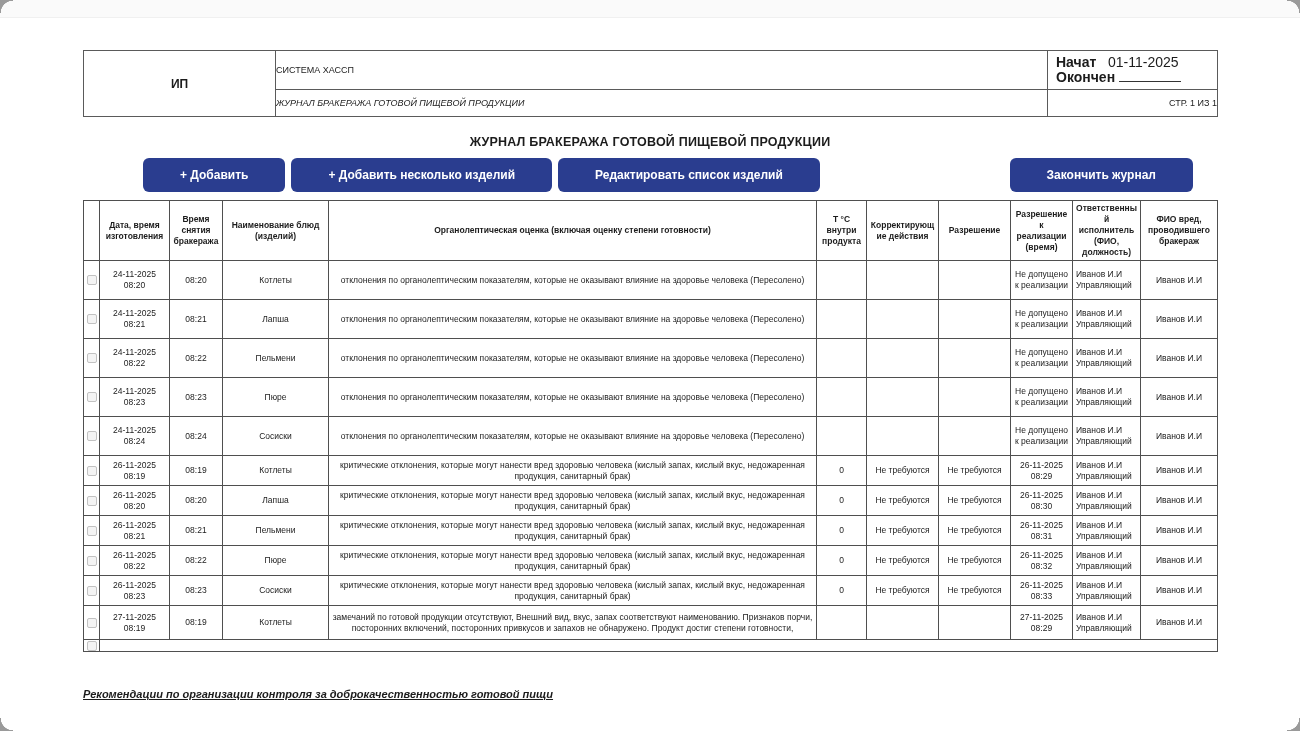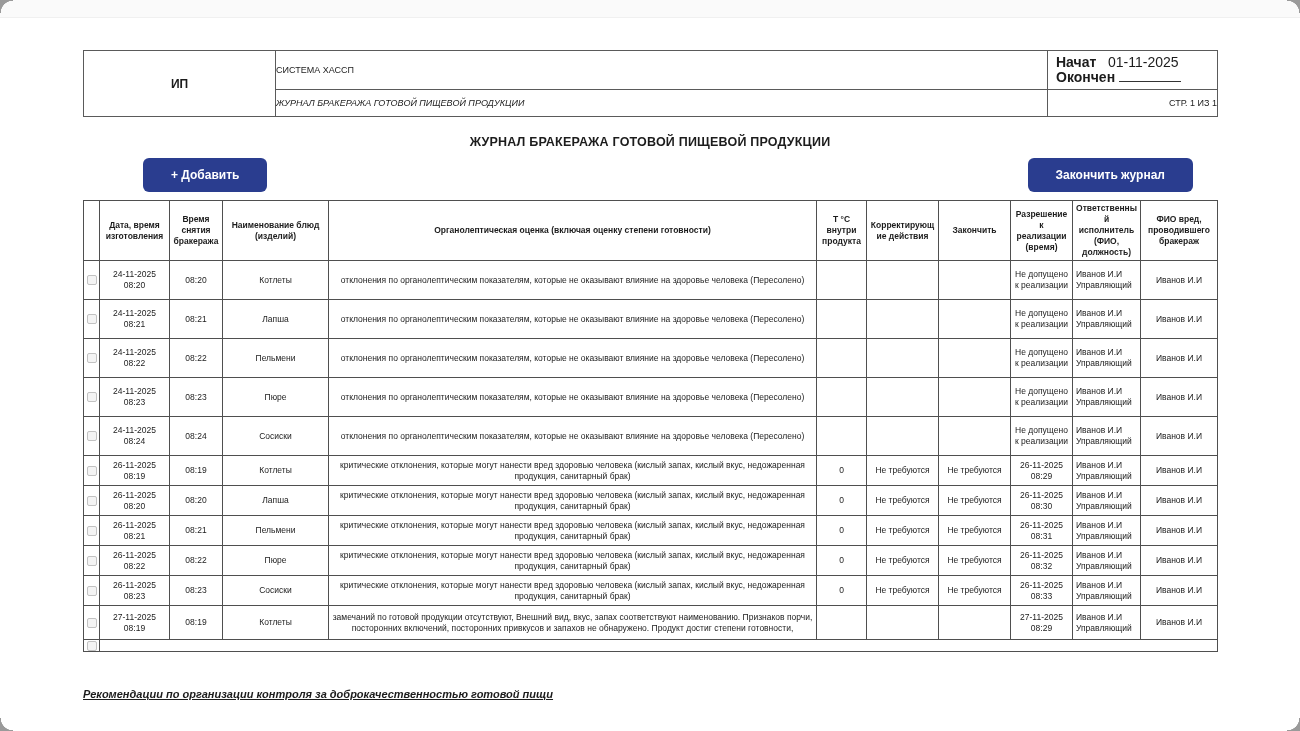--- a/index.html
+++ b/index.html
@@ -29,21 +29,21 @@
   .dates-box { padding:4px 8px; font-size:14px; line-height:15px; }
   .dates-box b { font-weight:bold; }
   .blank-line { display:inline-block; width:62px; border-bottom:1px solid #333; height:10px; }
   .page-cell { text-align:right; font-size:9.5px; }
 
   
   .page-title { text-align:center; margin-top:18px; font-size:12.5px; font-weight:bold; letter-spacing:.2px; }
   .toolbar { display:flex; align-items:center; margin-top:9px; height:34px; }
   .btn { background:#2a3d8f; color:#ffffff; border:none; border-radius:6px;
     font-family:"Liberation Sans", sans-serif; font-size:12px; font-weight:bold;
-    height:34px; padding:0 28px; margin-right:6px; cursor:pointer; white-space:nowrap; }
+    height:34px; padding:0 37px; margin-right:6px; cursor:pointer; white-space:nowrap; }
   .btn.first { margin-left:60px; }
   .btn.finish { margin-left:auto; margin-right:24px; }
 
   
   .journal { margin-top:8px; width:1134px; border-collapse:collapse; table-layout:fixed; }
   .journal th, .journal td { border:1.4px solid #4f4f4f; font-size:8.5px; line-height:11px;
     text-align:center; vertical-align:middle; padding:2px 3px; overflow:hidden;
     word-wrap:break-word; }
   .journal th { font-weight:bold; height:58px; }
   .journal td.pre { white-space:pre-line; }
@@ -99,20 +99,22 @@
       <td class="center-cell row2 italic">ЖУРНАЛ БРАКЕРАЖА ГОТОВОЙ ПИЩЕВОЙ ПРОДУКЦИИ</td>
       <td class="right-cell row2 page-cell">СТР. 1 ИЗ 1</td>
     </tr>
   </tbody>
     </table>
 
   <div class="page-title">ЖУРНАЛ БРАКЕРАЖА ГОТОВОЙ ПИЩЕВОЙ ПРОДУКЦИИ</div>
 
   <div class="toolbar">
     <button class="btn first">+ Добавить</button>
+    <button class="btn">+ Добавить несколько изделий</button>
+    <button class="btn">Редактировать список изделий</button>
     <button class="btn finish">Закончить журнал</button>
   </div>
 
   <table class="journal">
     <colgroup>
       <col class="c-cb">
         <col class="c-date">
         <col class="c-time">
         <col class="c-name">
       <col class="c-eval">
@@ -125,21 +127,21 @@
     </colgroup>
     <thead>
       <tr>
         <th></th>
         <th>Дата, время изготовления</th>
         <th>Время снятия бракеража</th>
         <th>Наименование блюд (изделий)</th>
         <th>Органолептическая оценка (включая оценку степени готовности)</th>
         <th>Т °С внутри продукта</th>
         <th>Корректирующие действия</th>
-        <th>Закончить</th>
+        <th>Разрешение</th>
         <th>Разрешение к реализации (время)</th>
         <th>Ответственный исполнитель (ФИО, должность)</th>
         <th>ФИО вред, проводившего бракераж</th>
       </tr>
     </thead>
     <tbody>
         <tr class="tall">
           <td>
             <div class="checkbox"></div>
           </td>

